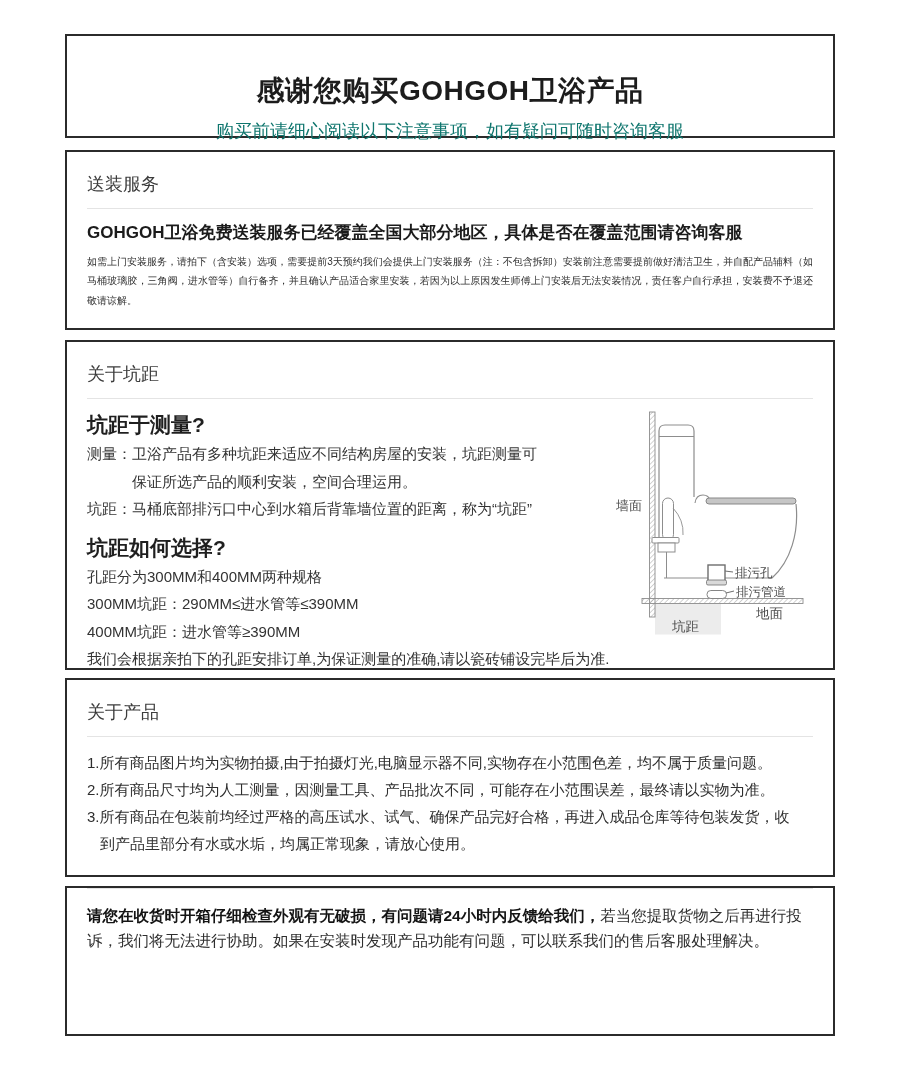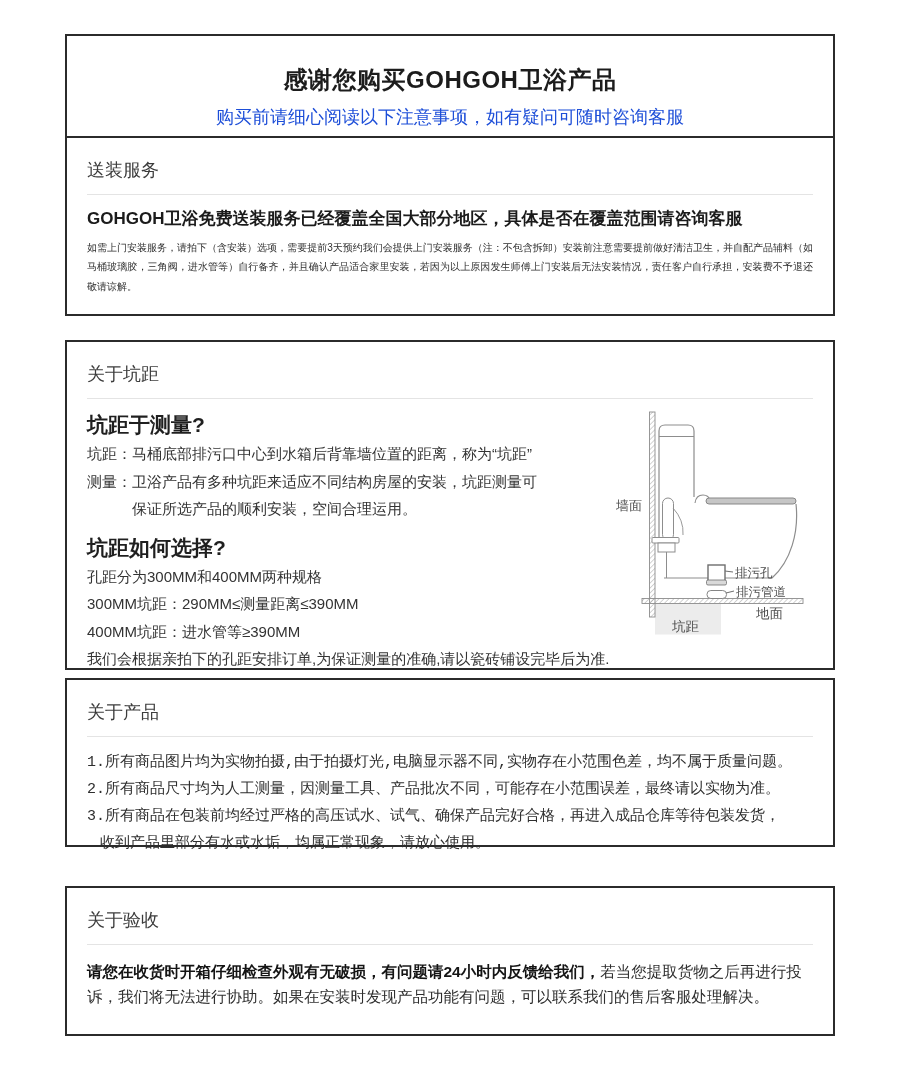--- a/index.html
+++ b/index.html
@@ -6,46 +6,46 @@
   .page {
     position:relative; width:900px; height:1077px; background:#ffffff;
     font-family:"Liberation Sans","DejaVu Sans",sans-serif; color:#2e2e2e; overflow:hidden;
   }
   .box {
     position:absolute; left:65px; width:770px; box-sizing:border-box;
     border:2px solid #2b2b2b; background:#ffffff;
   }
   
   #hdr { top:34px; height:104px; text-align:center; }
-  .hdr-title { margin:0; padding-top:28px; font-size:24px; font-weight:700; color:#1c1c1c; letter-spacing:0.5px; }
-  .hdr-sub   { margin:9px 0 0 0; font-size:18px; color:#1d4ed8; }
+  .hdr-title { margin:0; padding-top:36px; font-size:28px; font-weight:700; color:#1c1c1c; letter-spacing:0.5px; }
+  .hdr-sub   { margin:9px 0 0 0; font-size:18px; color:#0f766e; }
 
   
   .sec { padding:0 20px; }
   .sec-title { margin:0; padding:20px 0 12px 0; font-size:18px; font-weight:400; color:#3c3c3c; }
   .rule { height:1px; background:#e4e4e4; }
 
   
-  #sec-delivery { top:136px; height:180px; }
+  #sec-delivery { top:150px; height:180px; }
   .lead { margin-top:12px; font-size:17px; font-weight:700; color:#1b1b1b; }
   .delivery-body { margin-top:8px; font-size:10px; line-height:19.3px; color:#2e2e2e; text-align:justify; }
 
   
   #sec-pit { top:340px; height:330px; }
   .pit-left { width:530px; }
   .q { margin:13px 0 2px 0; font-size:21px; font-weight:700; color:#1f1f1f; line-height:26px; }
   .pit-row { display:flex; font-size:15px; color:#333333; line-height:27.5px; }
   .pit-row .lbl { flex:0 0 auto; white-space:nowrap; }
   .pit-line { font-size:15px; color:#333333; line-height:27.5px; }
   .q2 { margin-top:12px; }
   .diagram { position:absolute; left:544px; top:48px; }
   .diagram text { font-family:"Liberation Sans","DejaVu Sans",sans-serif; fill:#4d4d4d; }
 
   
-  #sec-product { top:678px; height:169px;font-family:Liberation Mono, monospace; }
+  #sec-product { top:678px; height:199px; }
   .items { margin-top:12px; width:706px; }
   .item { font-size:15px; line-height:27px; color:#2e2e2e; padding-left:13px; text-indent:-13px; }
 
   
   #sec-accept { top:886px; height:150px; }
   .accept-p { margin:14px 0 0 0; font-size:15.5px; line-height:25px; color:#2e2e2e; }
   .accept-p .b { font-weight:700; color:#141414; }
 </style>
 </head>
 <body>
@@ -65,35 +65,35 @@
   </div>
 
   <div class="box sec" id="sec-pit">
     <h2 class="sec-title">关于坑距</h2>
     <div class="rule"></div>
 
     <div class="pit-left">
       <div class="q">坑距于测量?</div>
 
       <div class="pit-row">
-        <span class="lbl">坑距：</span>
-        <span>马桶底部排污口中心到水箱后背靠墙位置的距离，称为“坑距”</span>
-      </div>
-
-      <div class="pit-row">
         <span class="lbl">测量：</span>
         <span>
           <span class="pit-line" style="display:block">卫浴产品有多种坑距来适应不同结构房屋的安装，坑距测量可</span>
           <span class="pit-line" style="display:block">保证所选产品的顺利安装，空间合理运用。</span>
         </span>
       </div>
 
+      <div class="pit-row">
+        <span class="lbl">坑距：</span>
+        <span>马桶底部排污口中心到水箱后背靠墙位置的距离，称为“坑距”</span>
+      </div>
+
       <div class="q q2">坑距如何选择?</div>
       <div class="pit-line">孔距分为300MM和400MM两种规格</div>
-      <div class="pit-line">300MM坑距：290MM≤测量距离≤390MM</div>
+      <div class="pit-line">300MM坑距：290MM≤进水管等≤390MM</div>
       <div class="pit-line">400MM坑距：进水管等≥390MM</div>
       <div class="pit-line">我们会根据亲拍下的孔距安排订单,为保证测量的准确,请以瓷砖铺设完毕后为准.</div>
     </div>
 
     <svg class="diagram" width="210" height="258" viewBox="611 390 210 258">
       <defs>
         <pattern id="hatch" width="3.5" height="3.5" patternUnits="userSpaceOnUse" patternTransform="rotate(45)">
           <line x1="0" y1="0" x2="0" y2="3.5" stroke="#9c9c9c" stroke-width="0.9"></line>
         </pattern>
       </defs>
@@ -137,20 +137,19 @@
     <h2 class="sec-title">关于产品</h2>
     <div class="rule"></div>
     <div class="items">
       <div class="item">1.所有商品图片均为实物拍摄,由于拍摄灯光,电脑显示器不同,实物存在小范围色差，均不属于质量问题。</div>
       <div class="item">2.所有商品尺寸均为人工测量，因测量工具、产品批次不同，可能存在小范围误差，最终请以实物为准。</div>
       <div class="item">3.所有商品在包装前均经过严格的高压试水、试气、确保产品完好合格，再进入成品仓库等待包装发货，收到产品里部分有水或水垢，均属正常现象，请放心使用。</div>
     </div>
   </div>
 
   <div class="box sec" id="sec-accept">
-    <h2 class="sec-title">关于验收</h2>
     <div class="rule"></div>
     <p class="accept-p">
       <span class="b">请您在收货时开箱仔细检查外观有无破损，有问题请24小时内反馈给我们，</span><span>若当您提取货物之后再进行投诉，我们将无法进行协助。如果在安装时发现产品功能有问题，可以联系我们的售后客服处理解决。</span>
     </p>
   </div>
 
 </div>
 
 </body></html>

